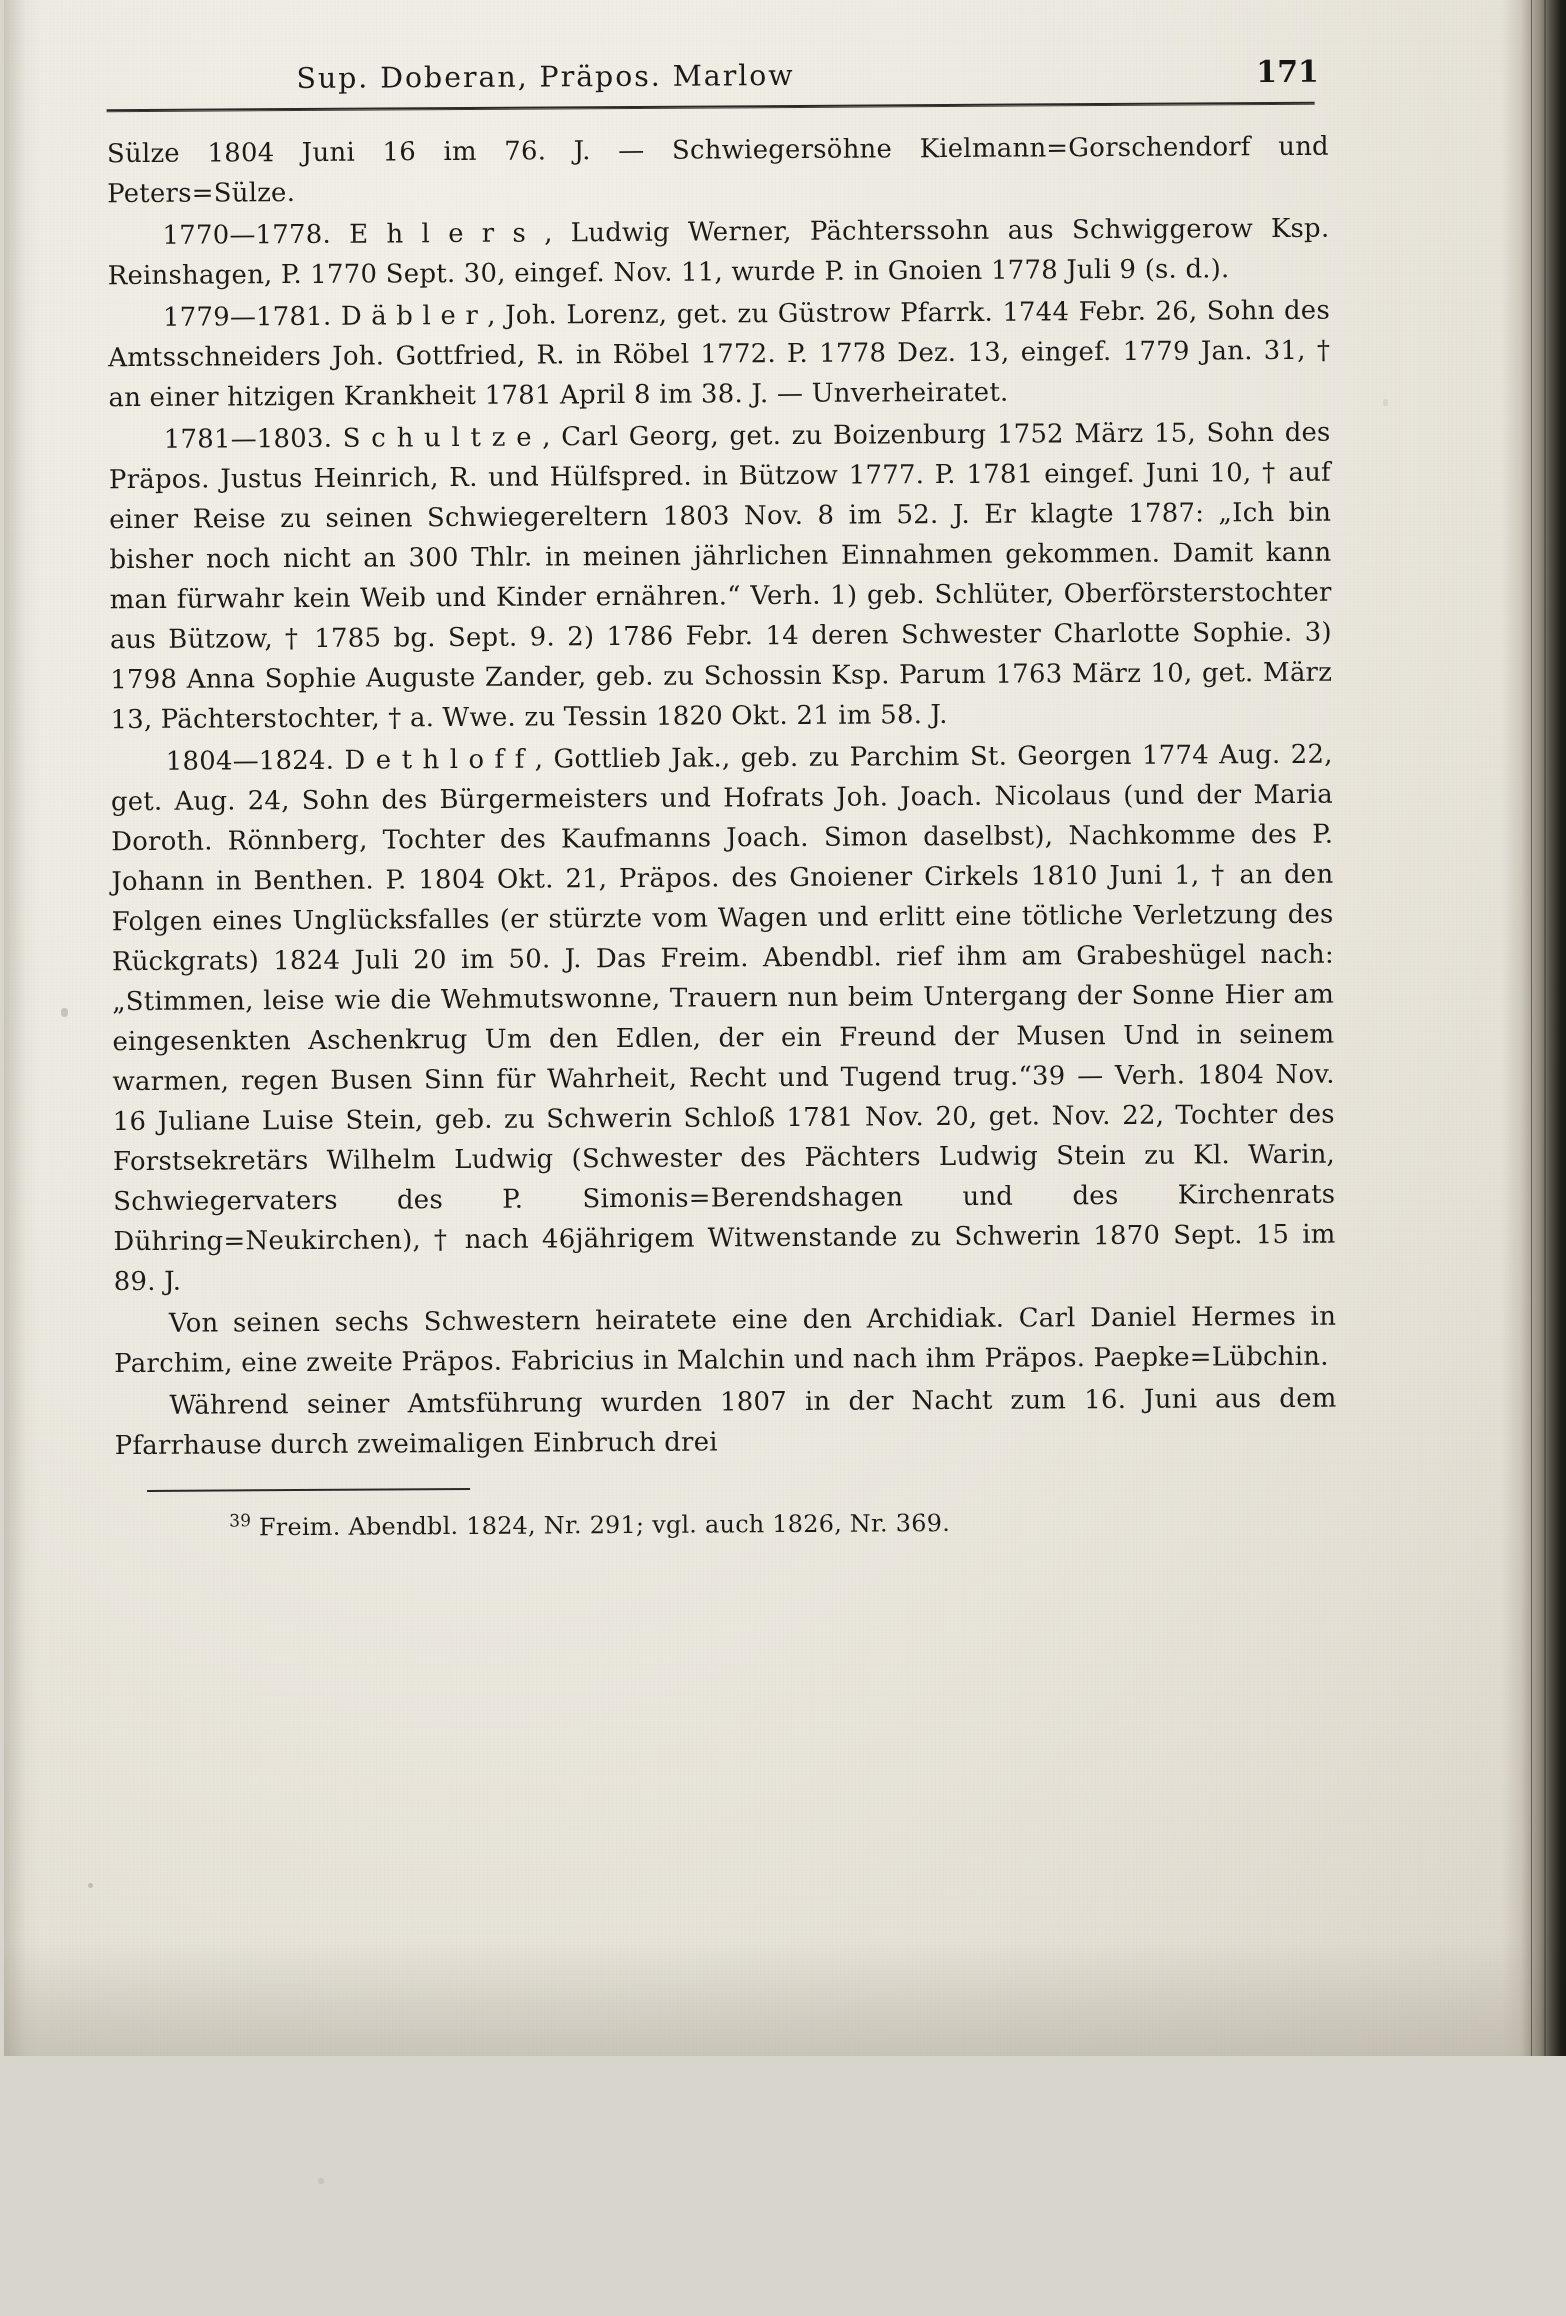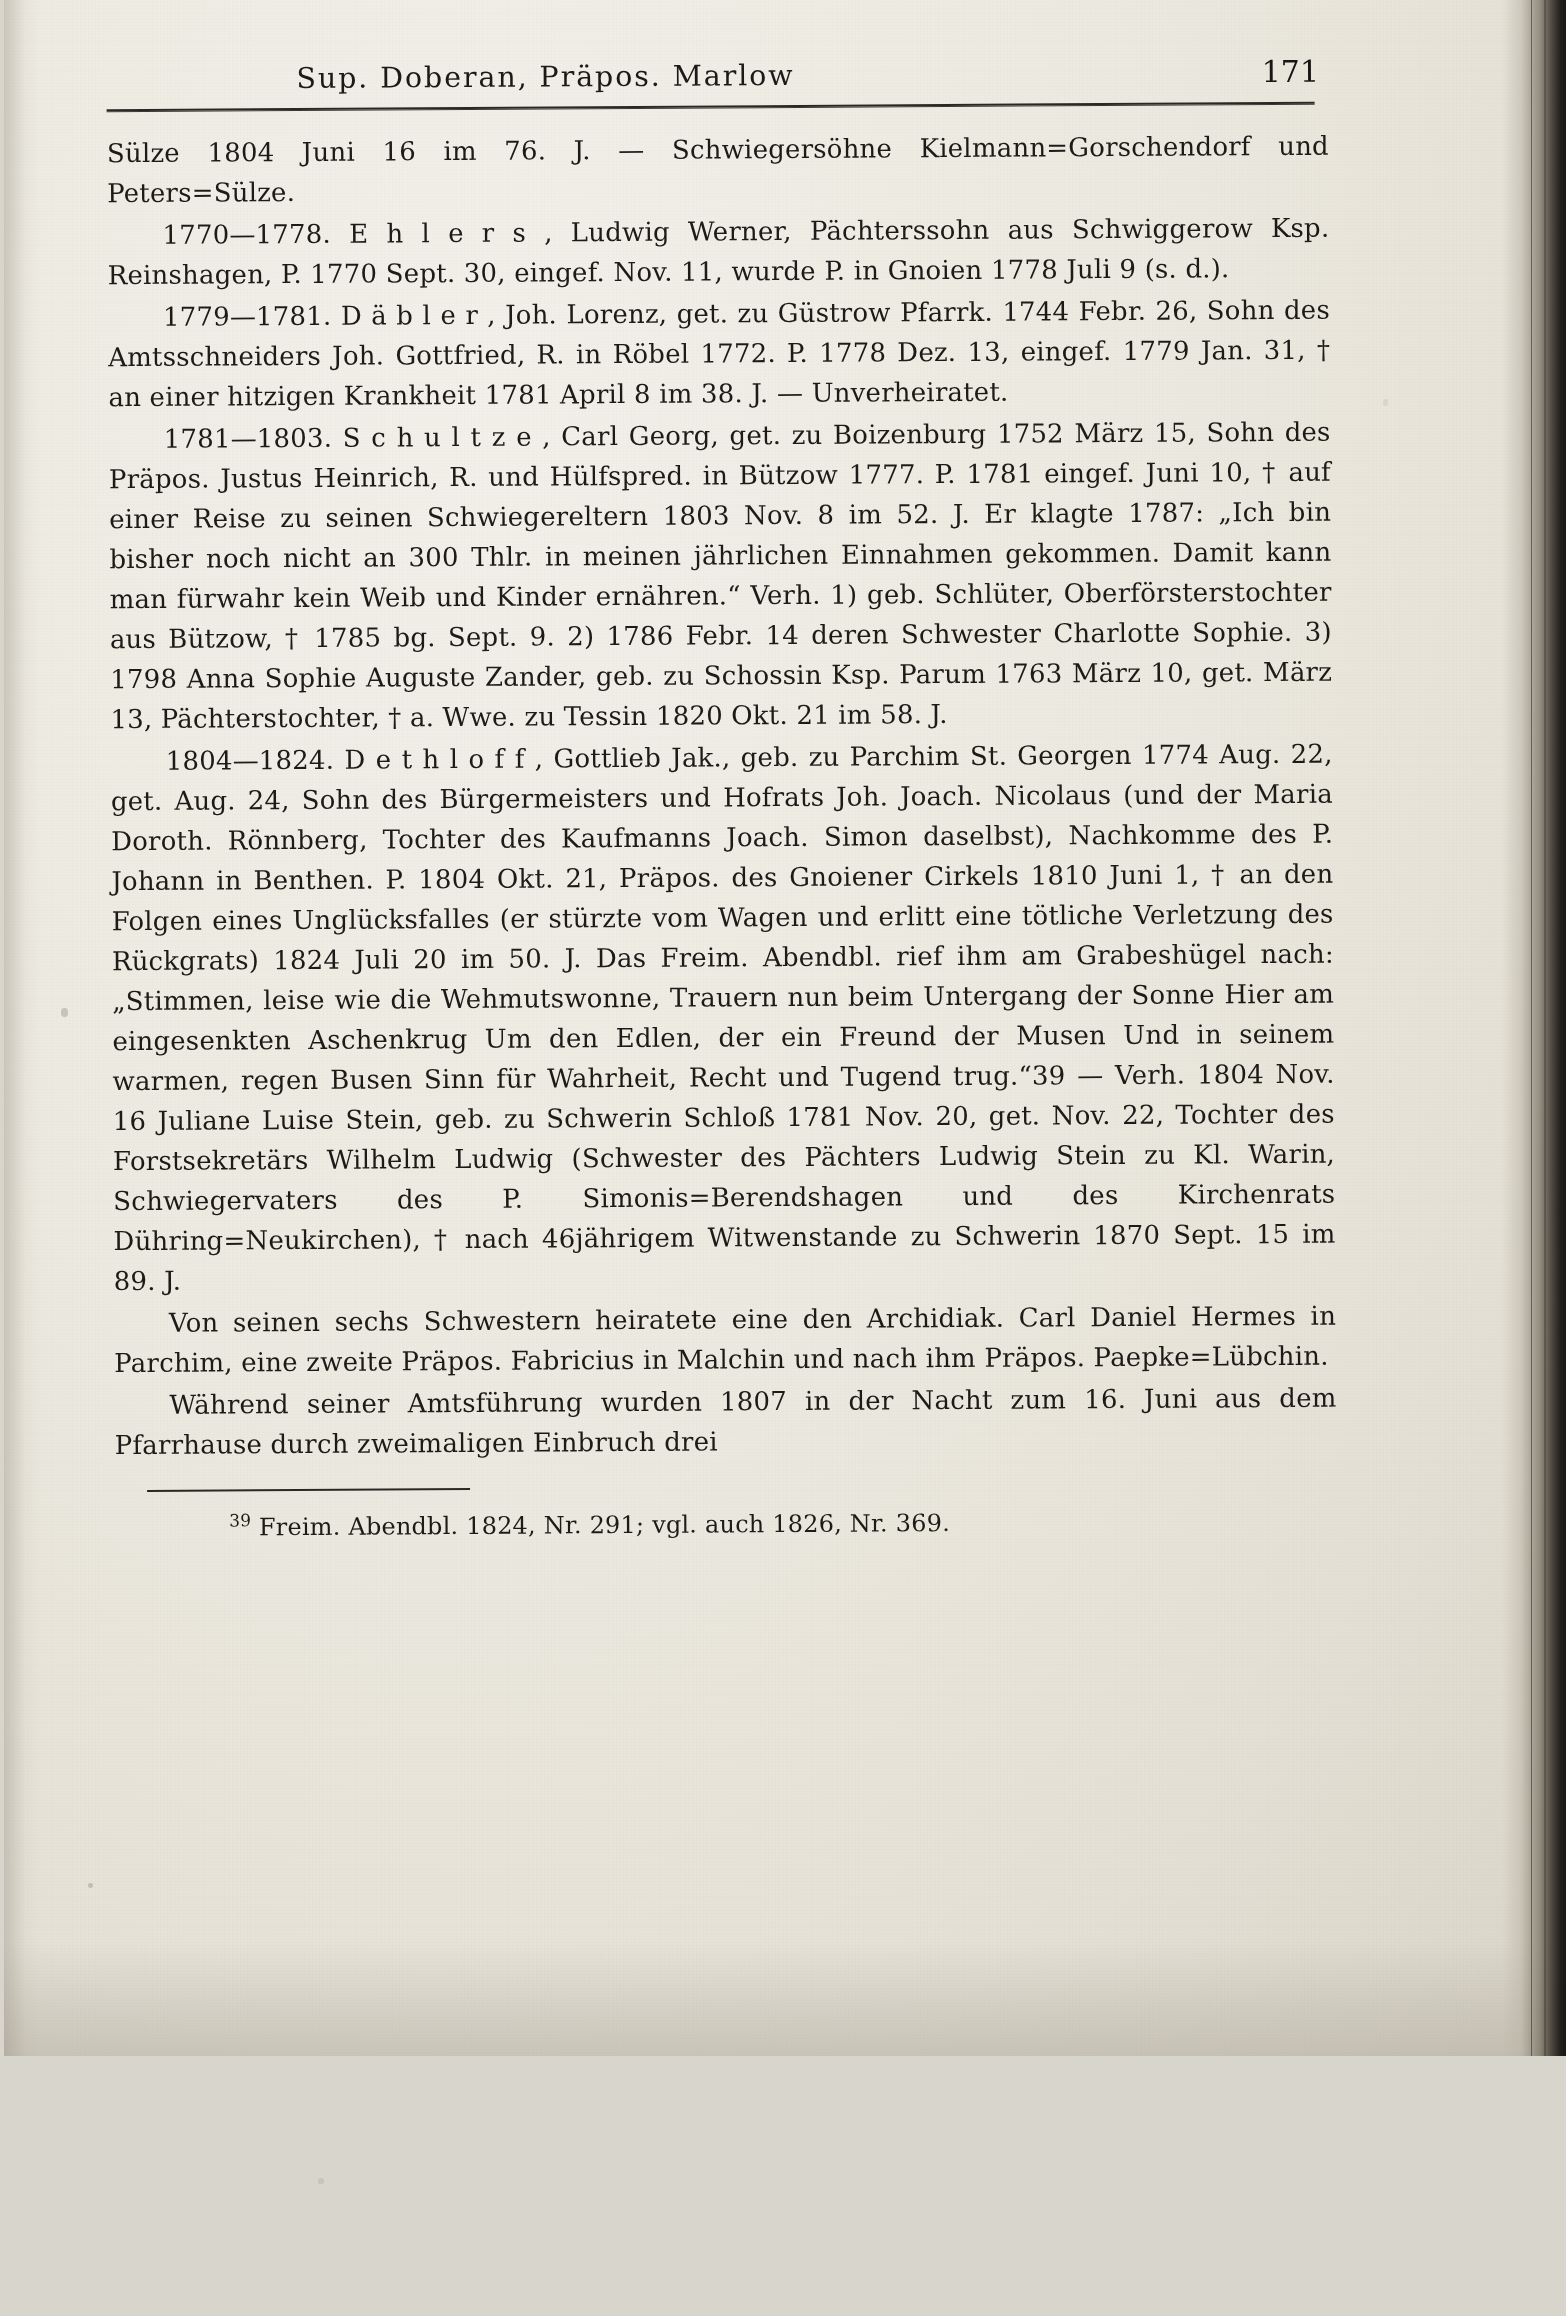--- a/index.html
+++ b/index.html
@@ -87,21 +87,21 @@
   }
   .running-title {
     font-family: "DejaVu Serif", serif;
     font-size: 28.5px;
     letter-spacing: 1.9px;
     color: #1b1a18;
     margin-left: 190px;
   }
   .page-number {
     font-family: "DejaVu Serif", serif;
-    font-weight: normal;
+    font-weight: bold;
     font-size: 30px;
     color: #171614;
     margin-right: 9.5px;
   }
 
   .rule {
     height: 0;
     border-top: 2.9px solid #2a2824;
     border-bottom: 1px solid #3a3832;
     margin: 13.3px 0 21px 0;

